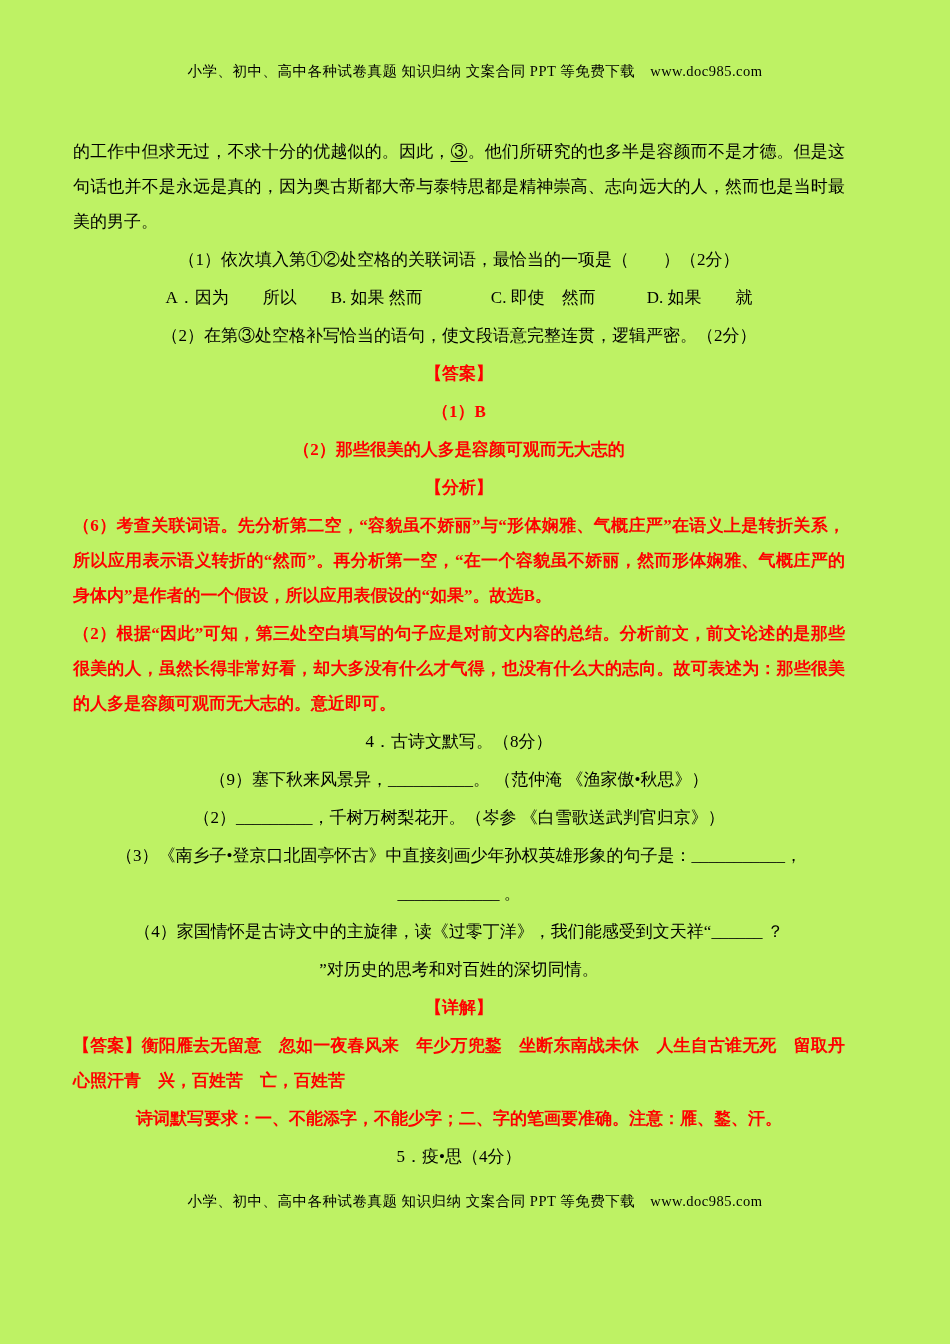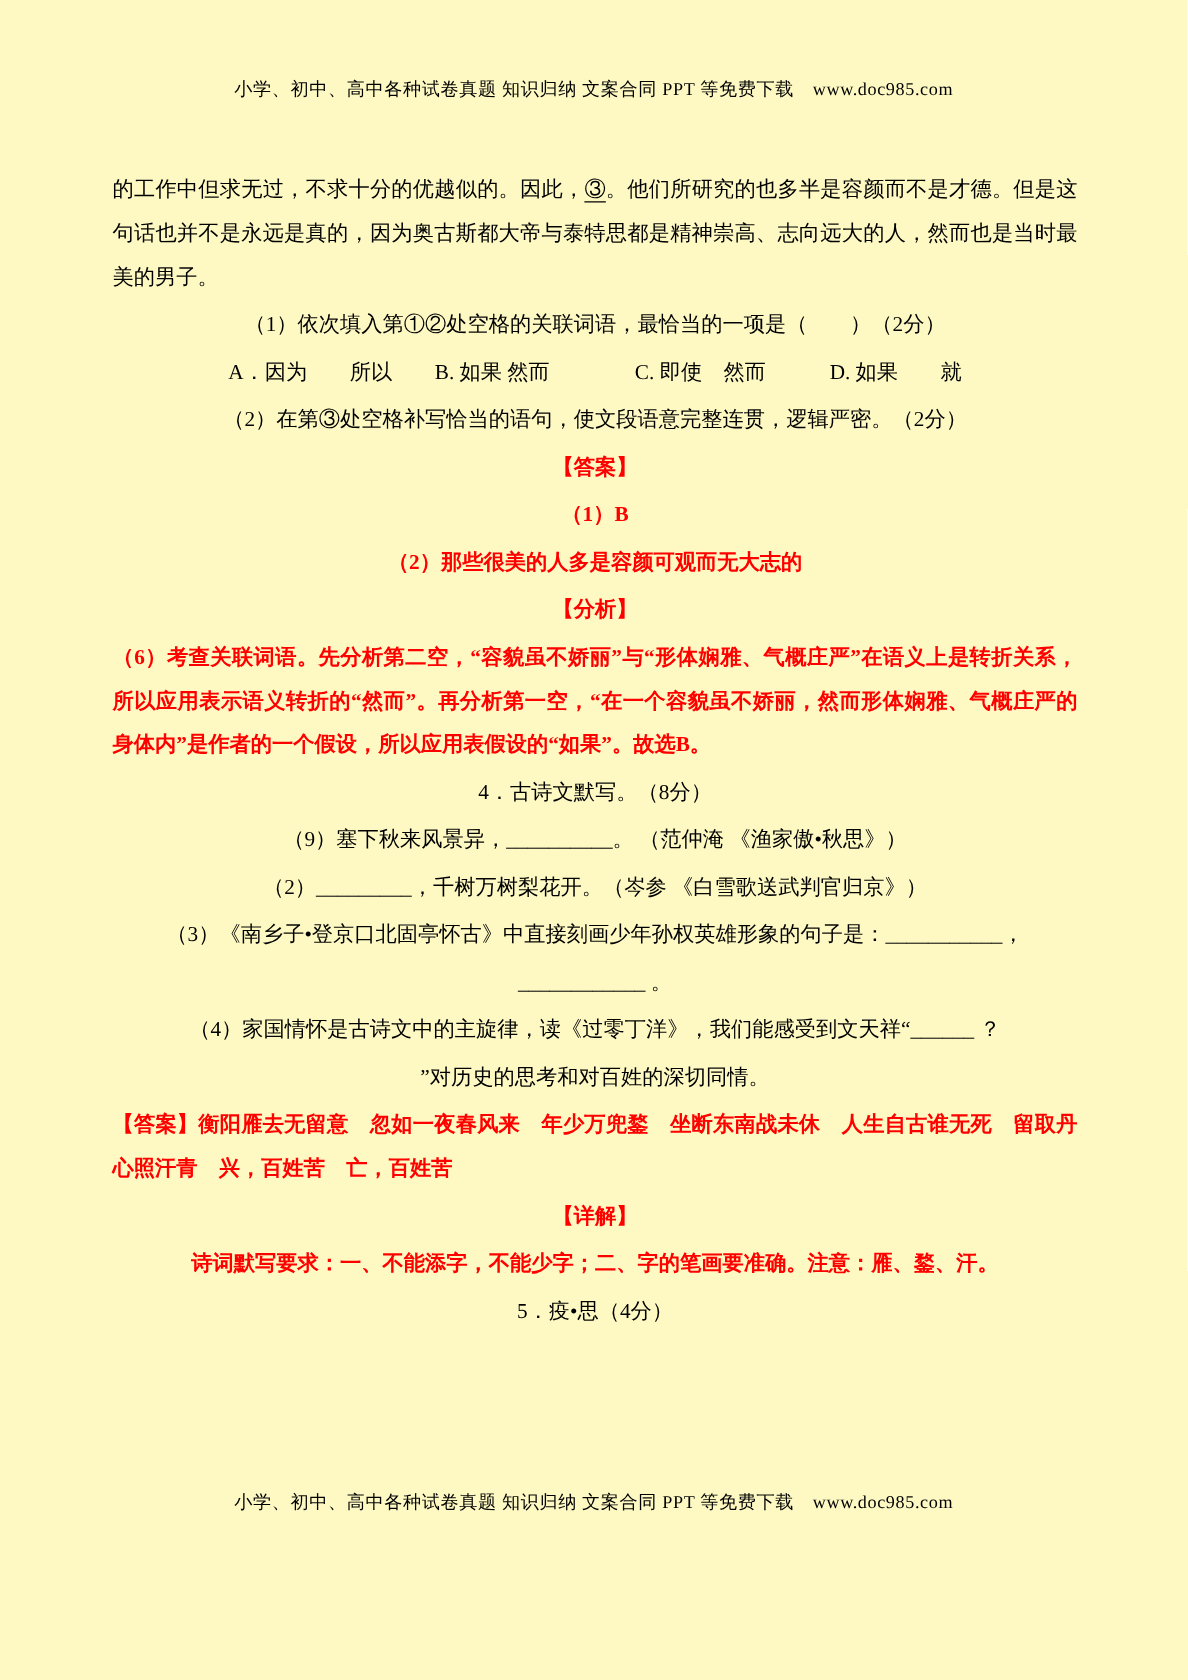--- a/index.html
+++ b/index.html
@@ -4,21 +4,21 @@
 <style>
   html, body {
     margin: 0;
     padding: 0;
     background: #ffffff;
   }
   .page {
     position: relative;
     width: 950px;
     height: 1344px;
-    background: #fef9c3;
+    background: #bef264;
     font-family: "Liberation Serif", "DejaVu Serif", serif;
     overflow: hidden;
   }
   .doc-header {
     position: absolute;
     top: 62px;
     left: 0;
     width: 100%;
     text-align: center;
     font-size: 14.5px;
@@ -31,21 +31,21 @@
     left: 0;
     width: 100%;
     text-align: center;
     font-size: 14.5px;
     color: #000000;
     letter-spacing: 0.5px;
   }
   .content {
     position: absolute;
     top: 134px;
-    left: 90px;
+    left: 73px;
     width: 772px;
   }
   .content p {
     margin: 0 0 3px 0;
     font-size: 17px;
     line-height: 35px;
     color: #000000;
     text-align: justify;
     word-break: break-all;
   }
@@ -81,39 +81,40 @@
     <p class="red no-justify">【答案】</p>
 
     <p class="red no-justify">（1）B</p>
 
     <p class="red no-justify">（2）那些很美的人多是容颜可观而无大志的</p>
 
     <p class="red no-justify">【分析】</p>
 
     <p class="red">（6）考查关联词语。先分析第二空，“容貌虽不娇丽”与“形体娴雅、气概庄严”在语义上是转折关系，所以应用表示语义转折的“然而”。再分析第一空，“在一个容貌虽不娇丽，然而形体娴雅、气概庄严的身体内”是作者的一个假设，所以应用表假设的“如果”。故选B。</p>
 
+    <p class="red">（2）根据“因此”可知，第三处空白填写的句子应是对前文内容的总结。分析前文，前文论述的是那些很美的人，虽然长得非常好看，却大多没有什么才气得，也没有什么大的志向。故可表述为：那些很美的人多是容颜可观而无大志的。意近即可。</p>
 
     <p class="no-justify">4．古诗文默写。（8分）</p>
 
     <p class="no-justify">（9）塞下秋来风景异，__________。 （范仲淹 《渔家傲•秋思》）</p>
 
     <p class="no-justify">（2）_________，千树万树梨花开。（岑参 《白雪歌送武判官归京》）</p>
 
     <p class="no-justify">（3）《南乡子•登京口北固亭怀古》中直接刻画少年孙权英雄形象的句子是：___________，</p>
 
     <p class="no-justify">____________ 。</p>
 
     <p class="no-justify">（4）家国情怀是古诗文中的主旋律，读《过零丁洋》，我们能感受到文天祥“______ ？</p>
 
 
     <p class="no-justify">”对历史的思考和对百姓的深切同情。</p>
 
+    <p class="red no-justify">【详解】</p>
+
     <p class="red">【答案】衡阳雁去无留意　忽如一夜春风来　年少万兜鍪　坐断东南战未休　人生自古谁无死　留取丹心照汗青　兴，百姓苦　亡，百姓苦</p>
-
-    <p class="red no-justify">【详解】</p>
 
     <p class="red no-justify">诗词默写要求：一、不能添字，不能少字；二、字的笔画要准确。注意：雁、鍪、汗。</p>
 
     <p class="no-justify">5．疫•思（4分）</p>
 
   </div>
 
   <div class="doc-footer">小学、初中、高中各种试卷真题 知识归纳 文案合同 PPT 等免费下载　www.doc985.com</div>
 
 </div>

